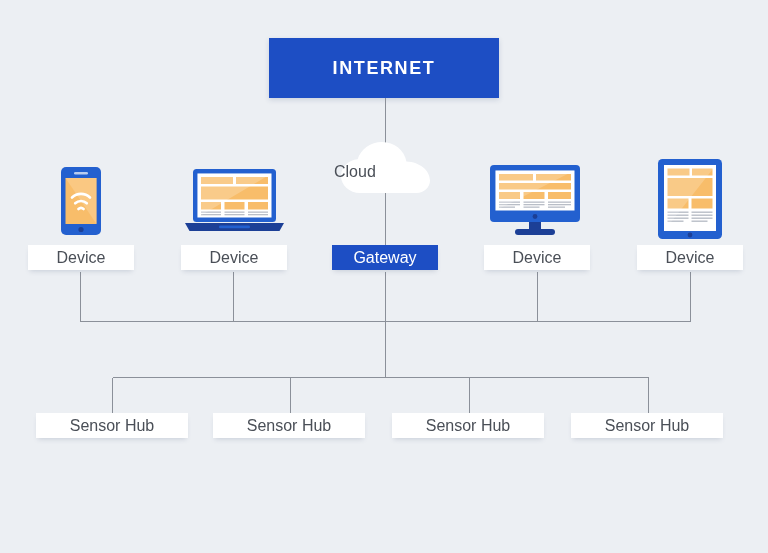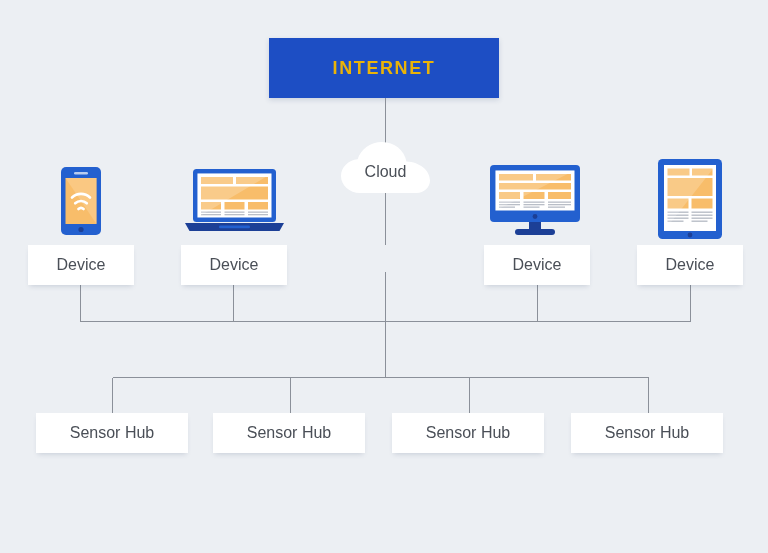--- a/index.html
+++ b/index.html
@@ -20,41 +20,41 @@
 
   
   .internet-box {
     position: absolute; left: 269px; top: 38px;
     width: 230px; height: 60px;
     background: #1d4ec4;
     display: flex; align-items: center; justify-content: center;
     box-shadow: 0 2px 5px rgba(40,60,110,.16);
   }
   .internet-box span {
-    color: #eab308; font-size: 18px; font-weight: bold;
+    color: #ffffff; font-size: 18px; font-weight: bold;
     letter-spacing: 1.6px;
   }
 
   
   .cloud-wrap {
     position: absolute; left: 334px; top: 135px;
     width: 103px; height: 62px; z-index: 3;
   }
   .cloud-wrap svg { position: absolute; inset: 0; }
   .cloud-wrap .cloud-label {
     position: absolute; left: 0; top: 0; width: 103px; height: 62px;
-    display: flex; align-items: center; justify-content: center;
+    display: flex; align-items: center; justify-content: flex-start;
     padding-top: 12px;
     color: #4a4f57; font-size: 16px;
   }
 
   
   .chip {
     position: absolute; z-index: 3;
-    height: 40px;
+    height: 25px;
     display: flex; align-items: center; justify-content: center;
     background: #ffffff;
     color: #4a4f57; font-size: 16px;
     box-shadow: 0 3px 5px -2px rgba(70,85,120,.22);
   }
   .chip.accent { background: #1d4ec4; color: #ffffff; }
 
   
   .chip-dev0 { left: 28px;  top: 245px; width: 106px; }
   .chip-dev1 { left: 181px; top: 245px; width: 106px; }
@@ -216,20 +216,23 @@
       <circle cx="35" cy="77" r="2.4" fill="#1c3f96"></circle>
     </svg>
   </div>
 
   <div class="chip chip-dev0">
     <span>Device</span>
   </div>
   <div class="chip chip-dev1">
     <span>Device</span>
   </div>
+  <div class="chip accent chip-gw">
+    <span>Gateway</span>
+  </div>
   <div class="chip chip-dev2">
     <span>Device</span>
   </div>
   <div class="chip chip-dev3">
     <span>Device</span>
   </div>
 
   <div class="chip chip-hub0">
     <span>Sensor Hub</span>
   </div>

